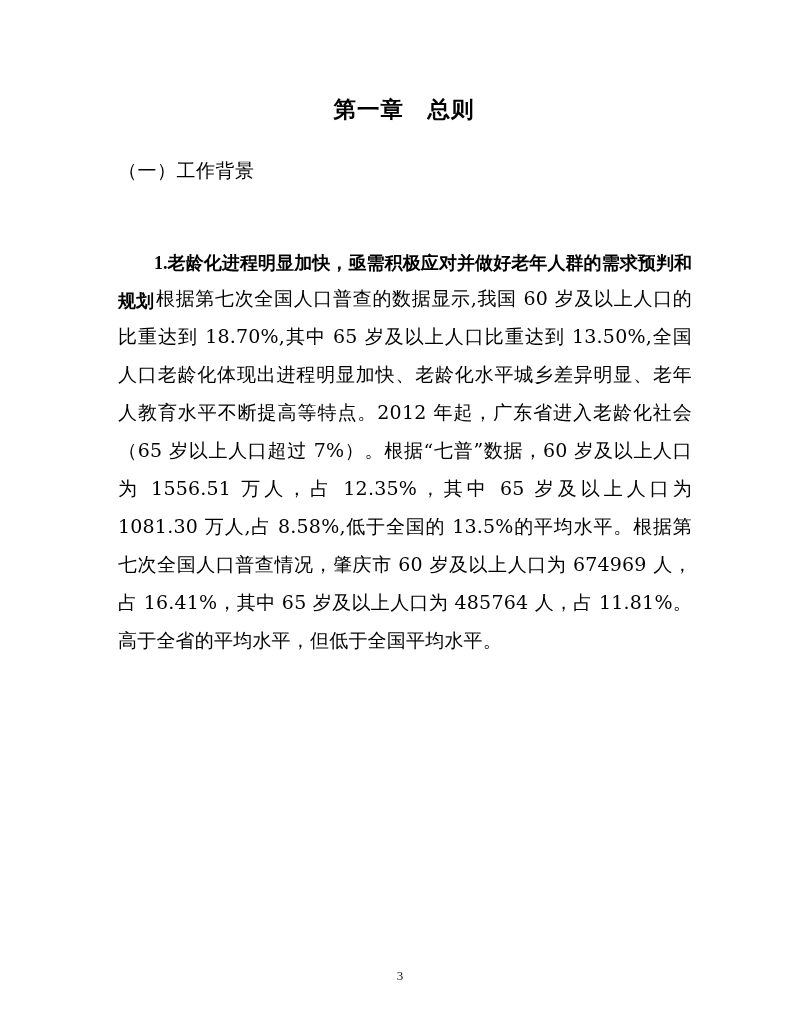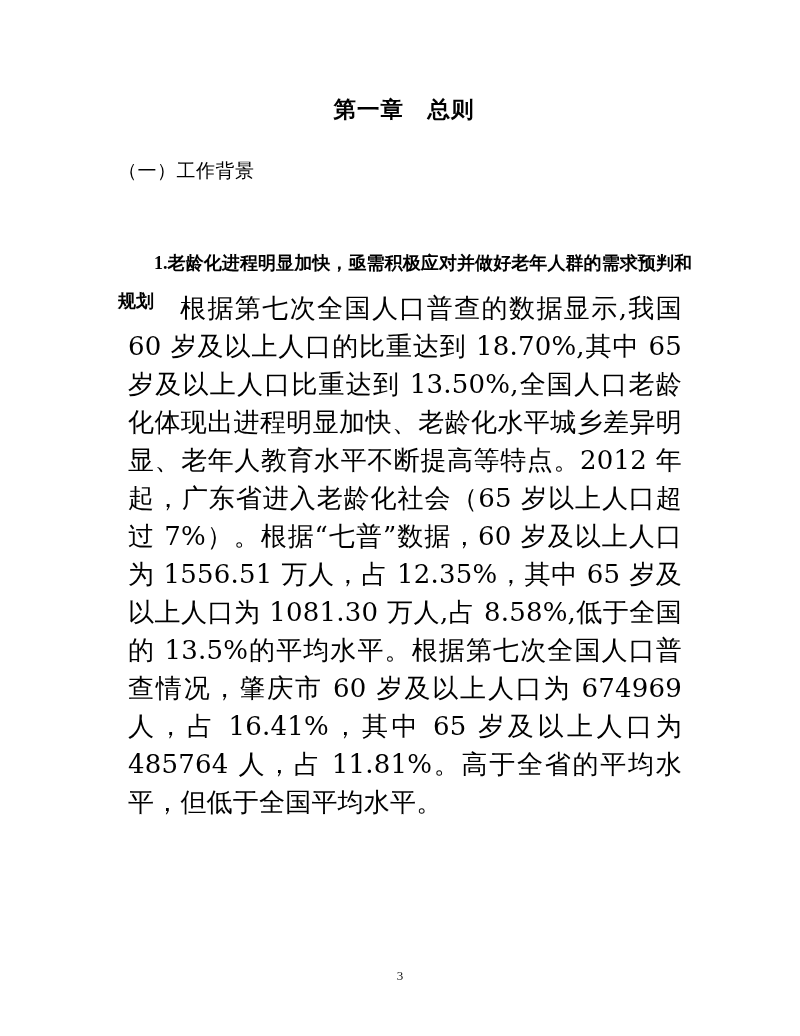--- a/index.html
+++ b/index.html
@@ -64,26 +64,26 @@
 
   
   #body-block {
     position: absolute;
     top: 279px;
     left: 118px;
     width: 574px;
   }
   .body-para {
     font-family: "DejaVu Serif", "Liberation Serif", serif;
-    font-size: 26px;
+    font-size: 19px;
     line-height: 38px;
     text-align: justify;
     text-justify: inter-character;
     text-indent: 2em;
-    margin: 10px;
+    margin: 0;
     letter-spacing: 0.2px;
     -ms-hyphens: none;
     hyphens: none;
   }
 
   
   #page-number {
     position: absolute;
     top: 968px;
     left: 0;

